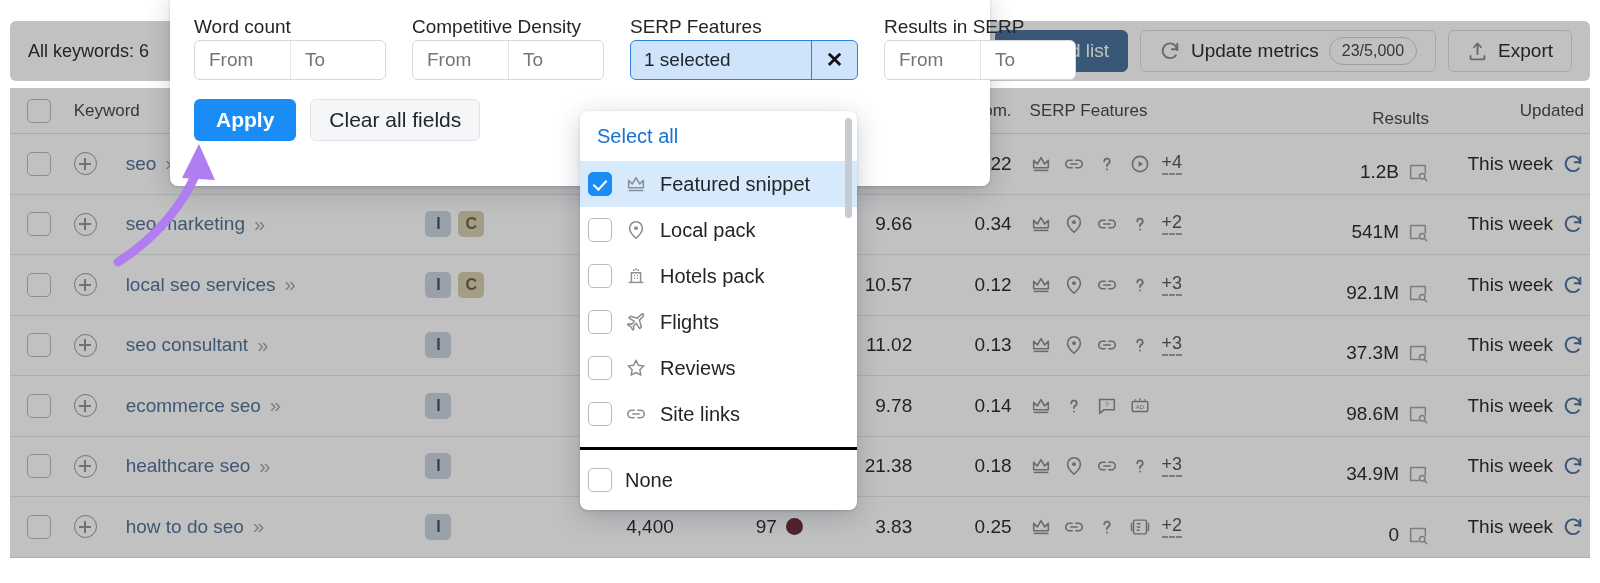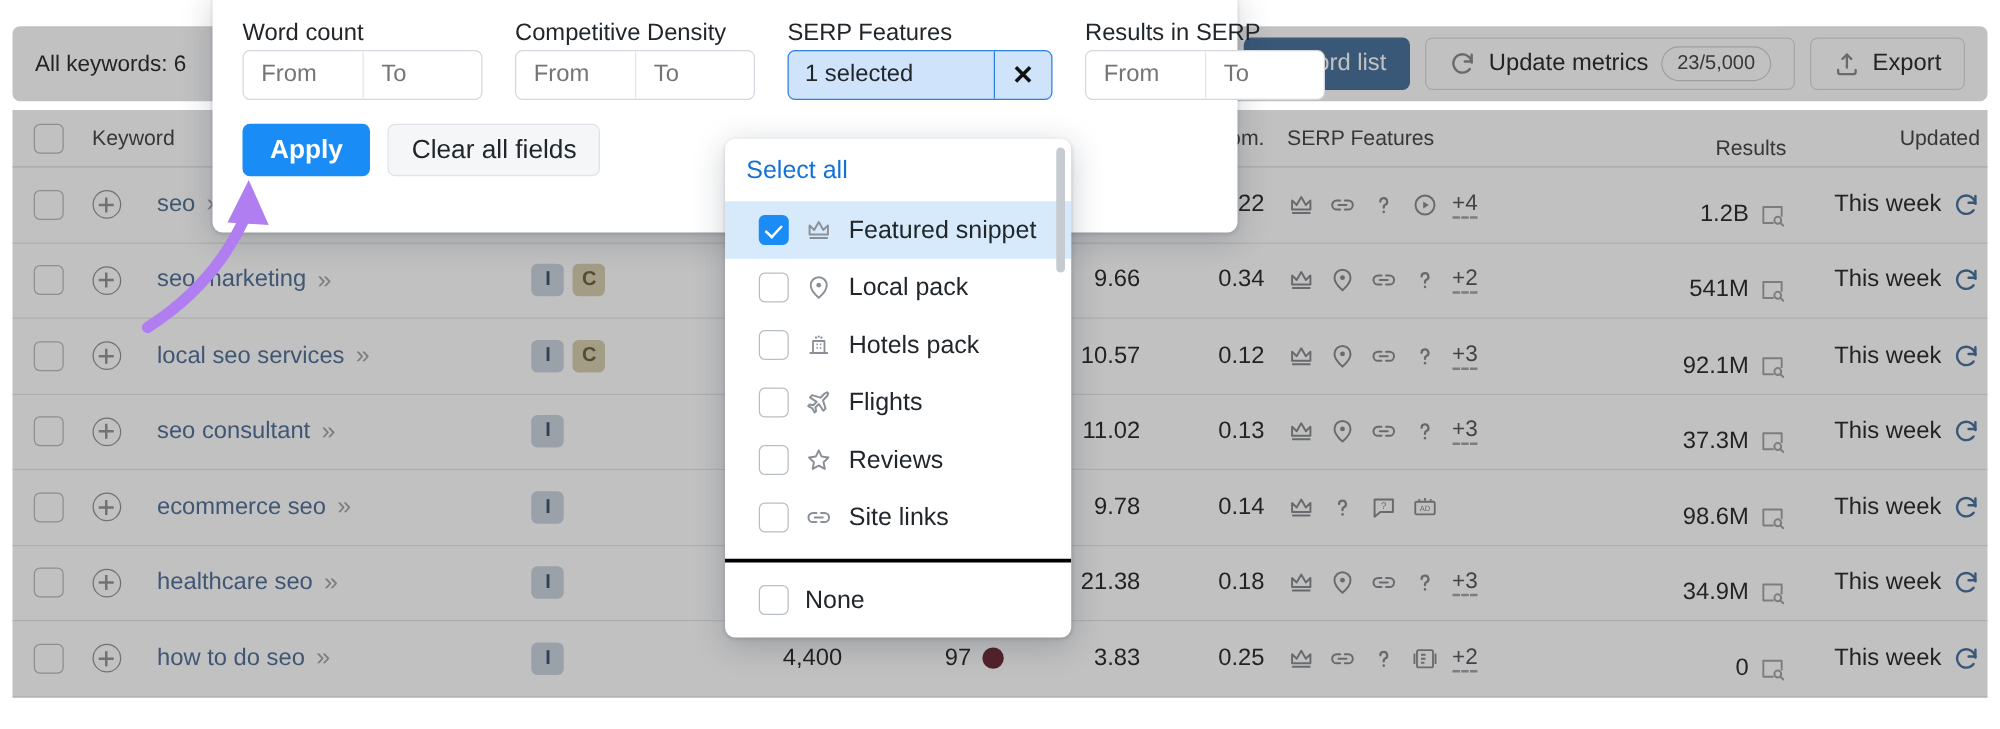--- a/index.html
+++ b/index.html
@@ -102,21 +102,21 @@
     display: flex; width: 192px; height: 40px;
     border: 1px solid #d3d8de; border-radius: 6px; overflow: hidden; background: #fff;
   }
   .range input {
     width: 50%; border: 0; outline: 0; background: transparent;
     font-size: 19px; color: #9ba2aa; padding: 0 14px;
     font-family: "Liberation Sans", sans-serif;
   }
   .range input + input { border-left: 1px solid #e2e6ea; }
   .selectbox {
-    display: flex; align-items: stretch; width: 212px; height: 40px;
+    display: flex; align-items: stretch; width: 228px; height: 40px;
     border: 1.5px solid #2f7fe0; border-radius: 6px; overflow: hidden; background: #cfe4fb;
   }
   .selectbox .val {
     flex: 1; display: flex; align-items: center; padding-left: 13px;
     font-size: 19px; color: #21262b;
   }
   .selectbox .clr {
     width: 46px; display: flex; align-items: center; justify-content: center;
     border-left: 1.5px solid #2f7fe0; font-size: 21px; font-weight: 700; color: #111;
   }
@@ -135,21 +135,21 @@
   
   .dropdown {
     position: absolute; left: 580px; top: 111px; width: 277px; height: 399px;
     background: #fff; border-radius: 8px;
     box-shadow: 0 6px 26px rgba(20,30,50,0.22), 0 1px 3px rgba(20,30,50,0.16);
     display: flex; flex-direction: column; overflow: hidden;
   }
   .dd-scroll { position: relative; flex: 1; overflow: hidden; }
   .selectall { font-size: 20px; color: #1472d6; padding: 14px 0 13px 17px; }
   .dd-item {
-    display: flex; align-items: center; gap: 13px; height: 46px; padding-left: 27px;
+    display: flex; align-items: center; gap: 13px; height: 46px; padding-left: 8px;
     font-size: 20px; color: #21262b;
   }
   .dd-item.sel { background: #d6eafb; }
   .dd-chk {
     width: 24px; height: 24px; border: 1.6px solid #b8bec5;
     border-radius: 5px; background: #fff; flex: none;
   }
   .dd-chk.on {
     background: #1a8cf5; border-color: #1a8cf5;
     display: flex; align-items: center; justify-content: center;

